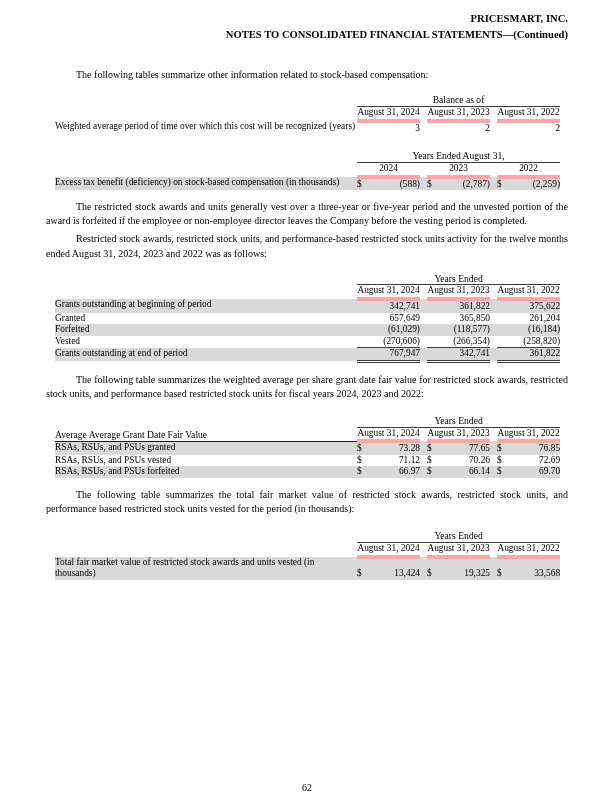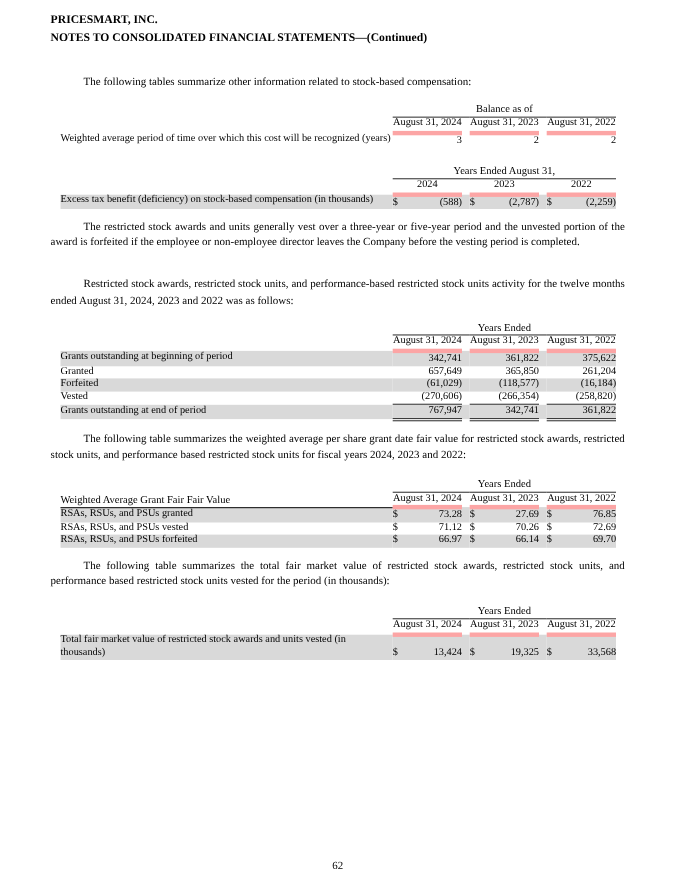--- a/index.html
+++ b/index.html
@@ -7,34 +7,34 @@
     position:relative;
     width:614px;height:800px;
     background:#ffffff;
     font-family:"Liberation Serif", serif;
     color:#000;
     overflow:hidden;
     margin:0 auto;
   }
   .content{padding:10px 46px 0 46px;}
   .title{
-    text-align:left;font-weight:bold;font-size:10.6px;line-height:1.32;
+    text-align:right;font-weight:bold;font-size:10.6px;line-height:1.32;
     margin-top:2px;
   }
   .para{
     font-size:10px;line-height:1.42;text-align:justify;text-indent:30px;
     margin:0;
   }
   .mt-title{margin-top:2px;}
   .mt-26{margin-top:26px;}
   .mt-16{margin-top:16px;}
   .mt-14{margin-top:14px;}
   .mt-12{margin-top:12px;}
   .mt-10{margin-top:10px;}
-  .mt-8{margin-top:24px;}
+  .mt-8{margin-top:4px;}
 
   table.fin{
     border-collapse:collapse;table-layout:fixed;
     width:505px;margin-left:9px;
     font-size:9.4px;line-height:1.22;
   }
   table.fin col.c-label{width:302px;}
   table.fin col.c-sym{width:13px;}
   table.fin col.c-val{width:50px;}
   table.fin col.c-gap{width:7px;}
@@ -263,34 +263,34 @@
           <col class="c-gap">
           <col class="c-sym">
           <col class="c-val">
       </colgroup>
       <tbody>
           <tr>
         <th class="labelhead"></th>
         <th class="spanhead" colspan="8">Years Ended</th>
       </tr>
       <tr>
-        <th class="labelhead ruled">Weighted Average Grant Fair Fair Value</th>
+        <th class="labelhead ruled">Average Average Grant Date Fair Value</th>
         <th class="yearhead" colspan="2">August 31, 2024</th>
         <th class="gapc"></th>
         <th class="yearhead" colspan="2">August 31, 2023</th>
         <th class="gapc"></th>
         <th class="yearhead" colspan="2">August 31, 2022</th>
       </tr>
       <tr class="shaded">
         <td class="lbl">RSAs, RSUs, and PSUs granted</td>
         <td class="sym">$</td>
         <td class="val">73.28</td>
         <td class="gapc"></td>
         <td class="sym">$</td>
-        <td class="val">27.69</td>
+        <td class="val">77.65</td>
         <td class="gapc"></td>
         <td class="sym">$</td>
         <td class="val">76.85</td>
       </tr>
       <tr>
         <td class="lbl">RSAs, RSUs, and PSUs vested</td>
         <td class="sym">$</td>
         <td class="val">71.12</td>
         <td class="gapc"></td>
         <td class="sym">$</td>

